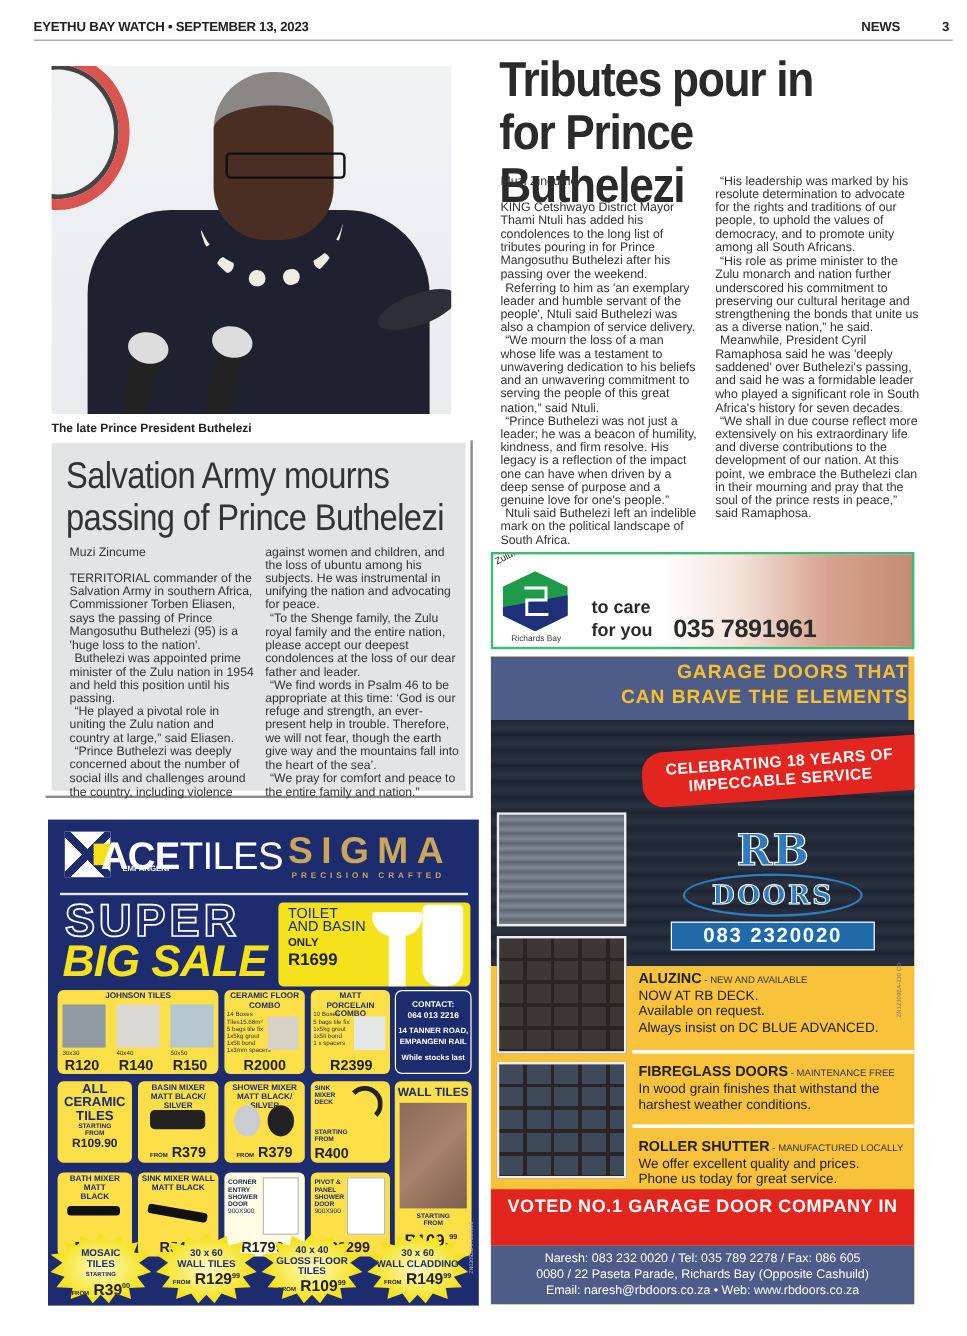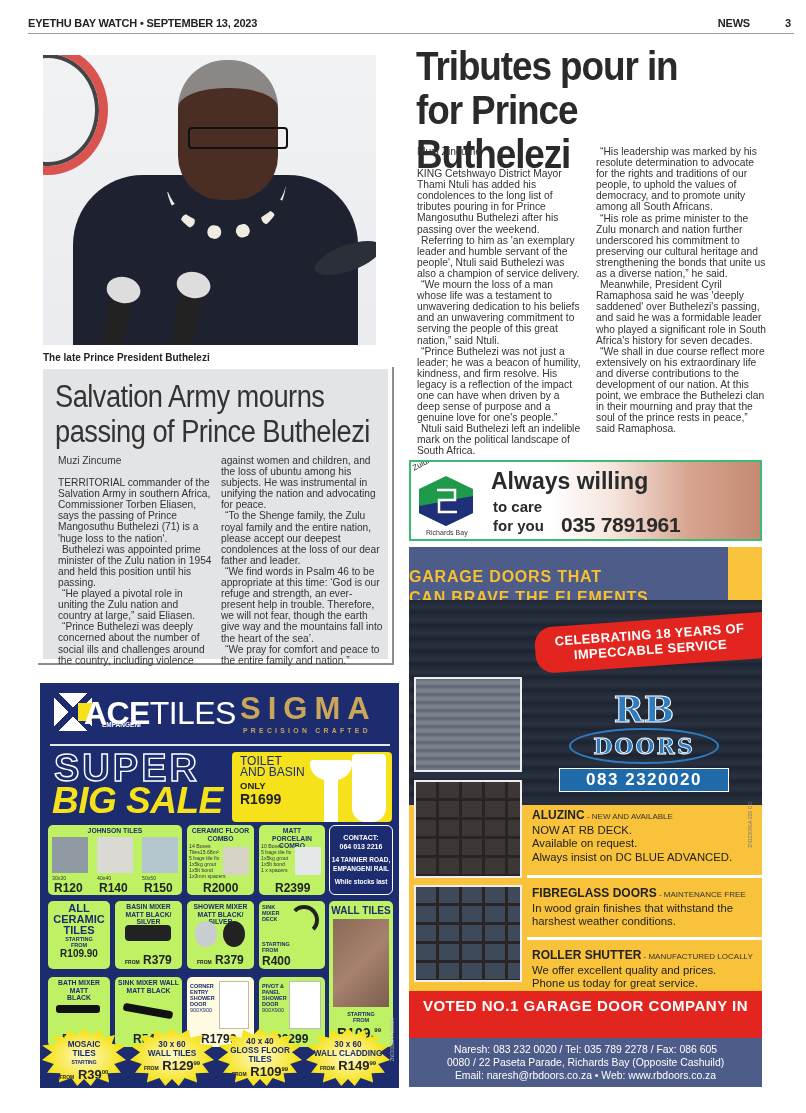--- a/index.html
+++ b/index.html
@@ -30,21 +30,21 @@
 
 .hospice{position:absolute;left:409px;top:460px;width:353px;height:81px;border:2px solid #3dbb72;background:linear-gradient(90deg,#fff 0%,#fff 40%,#f5e4dc 58%,#d7a38f 80%,#c48a74 100%);overflow:hidden}
 .hospice .logo{position:absolute;left:8px;top:14px;width:55px;height:50px}
 .hospice .arc{position:absolute;left:2px;top:2px;font-size:8px;color:#222;transform:rotate(-28deg);transform-origin:left}
 .hospice .rb{position:absolute;left:15px;top:67px;font-size:7px;color:#333}
 .hospice .aw{position:absolute;left:80px;top:6px;font-size:23px;font-weight:bold;color:#2a2a2a}
 .hospice .tc{position:absolute;left:82px;top:35px;font-size:15px;font-weight:bold;color:#2a2a2a;line-height:19px}
 .hospice .ph{position:absolute;left:150px;top:51px;font-size:21px;font-weight:bold;color:#2a2a2a;letter-spacing:-0.3px}
 
 .rbd{position:absolute;left:409px;top:547px;width:353px;height:540px;background:#f8c23b;overflow:hidden}
-.rbd .top{position:absolute;left:0;top:0;width:319px;height:53px;background:#4e5c8a;text-align:left;color:#f7c02f;font-weight:bold;font-size:16px;line-height:21px;padding-top:19px;letter-spacing:0.8px}
+.rbd .top{position:absolute;left:0;top:0;width:348px;height:53px;background:#4e5c8a;text-align:right;color:#f7c02f;font-weight:bold;font-size:16px;line-height:21px;padding-top:3px;letter-spacing:0.8px}
 .rbd .hero{position:absolute;left:0;top:53px;width:353px;height:205px;background:repeating-linear-gradient(180deg,#1f2633 0px,#2a3242 7px,#1c222e 13px);}
 .rbd .ribbon{position:absolute;left:126px;top:20px;width:230px;height:46px;background:#e2261f;border-radius:18px 0 0 18px;transform:rotate(-4deg);color:#fff;font-weight:bold;font-size:13px;line-height:15px;text-align:center;padding-top:7px;letter-spacing:0.4px}
 .rbd .logo{position:absolute;left:140px;top:90px;width:190px;height:110px;text-align:center}
 .rbd .logo .rb{font-family:"DejaVu Serif",serif;font-weight:bold;font-size:36px;color:#2e7cbf;-webkit-text-stroke:1px #fff;line-height:38px}
 .rbd .logo .doors{display:inline-block;border:2px solid #2e7cbf;border-radius:50%;padding:3px 22px;font-family:"DejaVu Serif",serif;font-weight:bold;font-size:22px;color:#2e7cbf;-webkit-text-stroke:0.8px #fff;letter-spacing:2px}
 .rbd .logo .ph{margin:4px auto 0;width:170px;background:#1f6aa8;border:1px solid #fff;color:#fff;font-weight:bold;font-size:17px;letter-spacing:1.5px;line-height:22px}
 .rbd .door{position:absolute;left:5px;width:108px;border:2px solid #eee;background:repeating-linear-gradient(180deg,#626c78 0,#7f8892 4px,#5b636e 8px)}
 .rbd .door.panel{background:#3d3735;background-image:repeating-linear-gradient(90deg,transparent 0,transparent 20px,#2a2524 20px,#2a2524 23px),repeating-linear-gradient(180deg,transparent 0,transparent 16px,#2a2524 16px,#2a2524 19px)}
 .rbd .feat{position:absolute;left:123px;width:225px;font-size:11.3px;line-height:13.5px;color:#222}
 .rbd .feat .h{font-weight:bold;font-size:12px;color:#222}
@@ -66,21 +66,21 @@
 .ace .rule{position:absolute;left:10px;top:61px;width:340px;height:2px;background:#e8e8e8}
 .ace .super{position:absolute;left:14px;top:64px;font-size:38px;font-weight:bold;color:transparent;-webkit-text-stroke:1.4px #fff;letter-spacing:3px}
 .ace .big{position:absolute;left:12px;top:97px;font-size:37px;font-weight:bold;font-style:italic;color:#f5e21b;letter-spacing:-0.5px}
 .ace .tb{position:absolute;left:192px;top:69px;width:160px;height:70px;background:#f5e21b;border-radius:4px;overflow:hidden}
 .ace .tb .t1{position:absolute;left:8px;top:4px;font-size:12px;font-weight:normal;color:#1c2c6e;line-height:11px}
 .ace .tb .t2{position:absolute;left:8px;top:28px;font-size:9.5px;font-weight:bold;color:#222}
 .ace .tb .t3{position:absolute;left:8px;top:39px;font-size:14px;font-weight:bold;color:#222}
 .ace .tb .basin{position:absolute;left:78px;top:8px;width:42px;height:20px;background:#fff;border-radius:4px 4px 20px 20px}
 .ace .tb .ped{position:absolute;left:92px;top:26px;width:14px;height:44px;background:#fff}
 .ace .tb .toilet{position:absolute;left:120px;top:2px;width:34px;height:68px;background:#fff;border-radius:4px 4px 14px 14px}
-.cell{position:absolute;background:#bef264;border-radius:5px;overflow:hidden;color:#1c2c6e}
+.cell{position:absolute;background:#fde047;border-radius:5px;overflow:hidden;color:#1c2c6e}
 .cell .ttl{text-align:center;font-size:6.8px;font-weight:bold;line-height:7.5px;padding-top:2px;color:#1c2c6e}
 .cell .pr{position:absolute;font-weight:bold;color:#222}
 .cell .sm{position:absolute;font-size:5.2px;line-height:6px;color:#333}
 .tile{position:absolute;width:36px;height:36px}
 .navy-cell{position:absolute;background:#1c2c6e;border:1.5px solid #fff;border-radius:6px;color:#fff;text-align:center;font-weight:bold}
 .burst{position:absolute;width:84px;height:58px;background:radial-gradient(ellipse at center,#fff9c8 0%,#f5e21b 65%);clip-path:polygon(50% 0,58% 12%,70% 3%,72% 17%,87% 12%,83% 27%,100% 30%,88% 42%,100% 55%,86% 62%,94% 77%,78% 78%,80% 94%,65% 86%,58% 100%,50% 88%,42% 100%,35% 86%,20% 94%,22% 78%,6% 77%,14% 62%,0 55%,12% 42%,0 30%,17% 27%,13% 12%,28% 17%,30% 3%,42% 12%);text-align:center;color:#1c2c6e;font-weight:bold}
 .burst .bt{font-size:8.2px;line-height:9px;padding-top:12px}
 .burst .bp{font-size:13px;color:#222}
 .burst .bp small{font-size:5px}
 .ace .code{position:absolute;left:350px;top:335px;font-size:4.5px;color:#bbb;writing-mode:vertical-rl;transform:rotate(180deg)}
@@ -123,21 +123,21 @@
 </div>
 
 <div class="box">
   <div class="box-inner">
     <div class="s-headline">
       <div>Salvation Army mourns</div>
       <div>passing of Prince Buthelezi</div>
     </div>
     <div class="col" style="left:15px;top:86px;width:156px;font-size:10.2px">
       <p class="byline">Muzi Zincume</p>
-      <p>TERRITORIAL commander of the Salvation Army in southern Africa, Commissioner Torben Eliasen, says the passing of Prince Mangosuthu Buthelezi (71) is a 'huge loss to the nation'.</p>
+      <p>TERRITORIAL commander of the Salvation Army in southern Africa, Commissioner Torben Eliasen, says the passing of Prince Mangosuthu Buthelezi (95) is a 'huge loss to the nation'.</p>
       <p class="ind">Buthelezi was appointed prime minister of the Zulu nation in 1954 and held this position until his passing.</p>
       <p class="ind">“He played a pivotal role in uniting the Zulu nation and country at large,” said Eliasen.</p>
       <p class="ind">“Prince Buthelezi was deeply concerned about the number of social ills and challenges around the country, including violence</p>
     </div>
     <div class="col" style="left:178px;top:86px;width:162px;font-size:10.2px">
       <p>against women and children, and the loss of ubuntu among his subjects. He was instrumental in unifying the nation and advocating for peace.</p>
       <p class="ind">“To the Shenge family, the Zulu royal family and the entire nation, please accept our deepest condolences at the loss of our dear father and leader.</p>
       <p class="ind">“We find words in Psalm 46 to be appropriate at this time: ‘God is our refuge and strength, an ever-present help in trouble. Therefore, we will not fear, though the earth give way and the mountains fall into the heart of the sea’.</p>
       <p class="ind">“We pray for comfort and peace to the entire family and nation.”</p>
     </div>
@@ -145,21 +145,20 @@
 </div>
 
 <div class="hospice">
   <div class="arc">Zululand Hospice</div>
   <svg class="logo" viewBox="0 0 55 50">
     <polygon points="27,0 54,13 54,37 27,50 0,37 0,13" fill="#1f9a4a"></polygon>
     <polygon points="0,30 54,20 54,37 27,50 0,37" fill="#1f2f7a"></polygon>
     <path d="M18 14 H36 V24 H20 V36 H38" stroke="#fff" stroke-width="2.5" fill="none"></path>
   </svg>
   <div class="rb">Richards Bay</div>
-  <div class="aw">Always willing</div>
   <div class="tc">
     <div>to care</div>
     <div>for you</div>
   </div>
   <div class="ph">035 7891961</div>
 </div>
 
 <div class="rbd">
   <div class="top">
     <div>GARAGE DOORS THAT</div>

